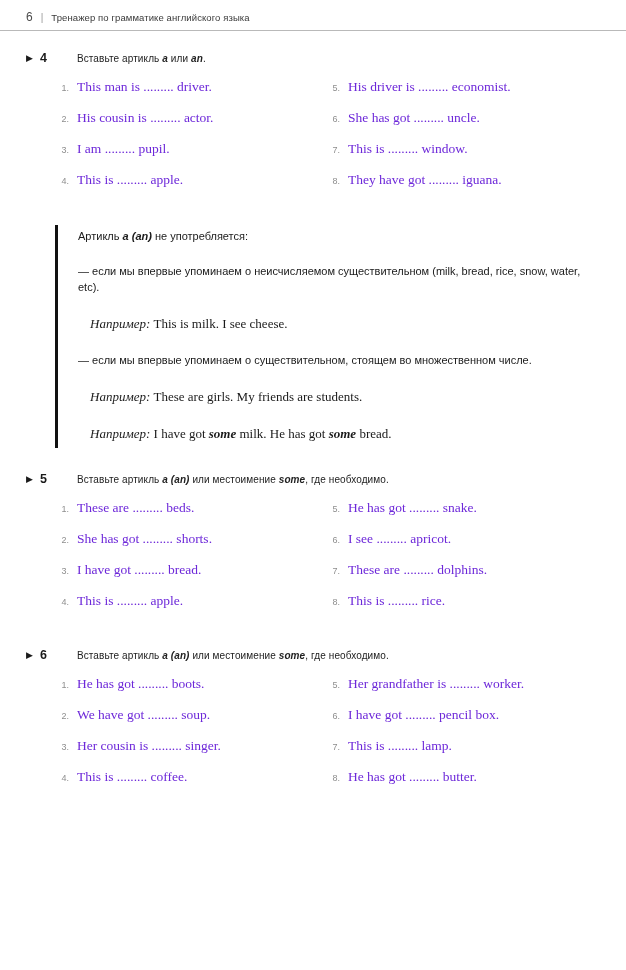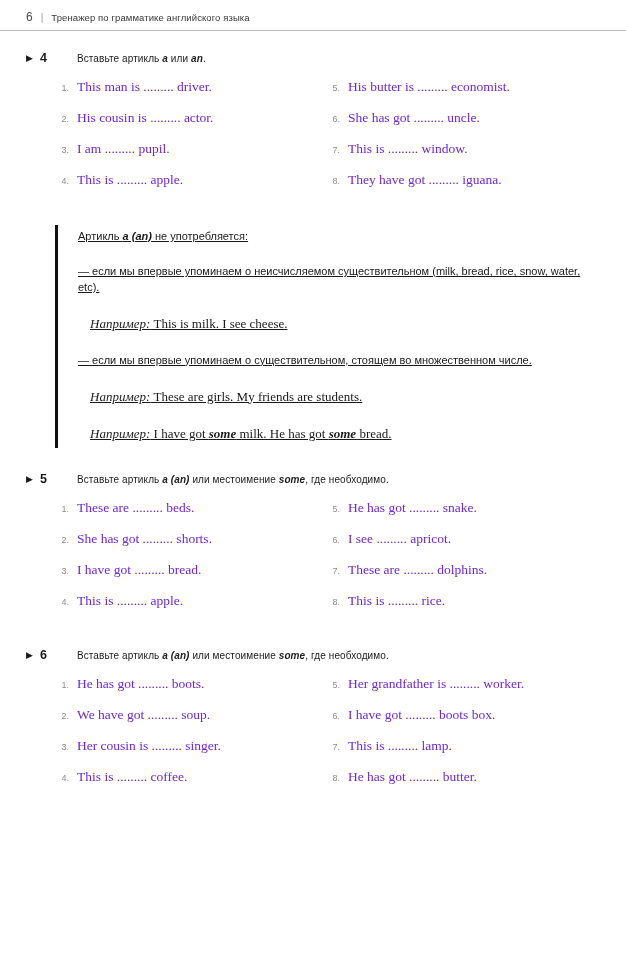--- a/index.html
+++ b/index.html
@@ -105,21 +105,20 @@
   .note {
     margin: 22px 26px 0 55px;
     border-left: 3px solid #111;
     padding: 4px 0 4px 20px;
   }
   .note p {
     margin: 0 0 19px 0;
     font-size: 11px;
     line-height: 1.45;
     color: #1a1a1a;
-    text-decoration: underline;
   }
   .note p:last-child { margin-bottom: 0; }
   .note .serif {
     font-family: "Liberation Serif", serif;
     font-size: 13px;
   }
   .note b { font-weight: bold; }
   .ital-lead { font-style: italic; margin-left: 12px; }
 
   .mt-big { margin-top: 24px; }
@@ -141,21 +140,21 @@
     <span class="instr"><span>Вставьте артикль </span><span class="bi">a</span><span> или </span><span class="bi">an</span><span>.</span></span>
   </div>
 
   <div class="items">
     <div class="item">
       <span class="idx">1.</span>
       <span class="txt">This man is ......... driver.</span>
     </div>
     <div class="item">
       <span class="idx">5.</span>
-      <span class="txt">His butter is ......... economist.</span>
+      <span class="txt">His driver is ......... economist.</span>
     </div>
     <div class="item">
       <span class="idx">2.</span>
       <span class="txt">His cousin is ......... actor.</span>
     </div>
     <div class="item">
       <span class="idx">6.</span>
       <span class="txt">She has got ......... uncle.</span>
     </div>
     <div class="item">
@@ -246,21 +245,21 @@
     <div class="item">
       <span class="idx">5.</span>
       <span class="txt">Her grandfather is ......... worker.</span>
     </div>
     <div class="item">
       <span class="idx">2.</span>
       <span class="txt">We have got ......... soup.</span>
     </div>
     <div class="item">
       <span class="idx">6.</span>
-      <span class="txt">I have got ......... boots box.</span>
+      <span class="txt">I have got ......... pencil box.</span>
     </div>
     <div class="item">
       <span class="idx">3.</span>
       <span class="txt">Her cousin is ......... singer.</span>
     </div>
     <div class="item">
       <span class="idx">7.</span>
       <span class="txt">This is ......... lamp.</span>
     </div>
     <div class="item">

